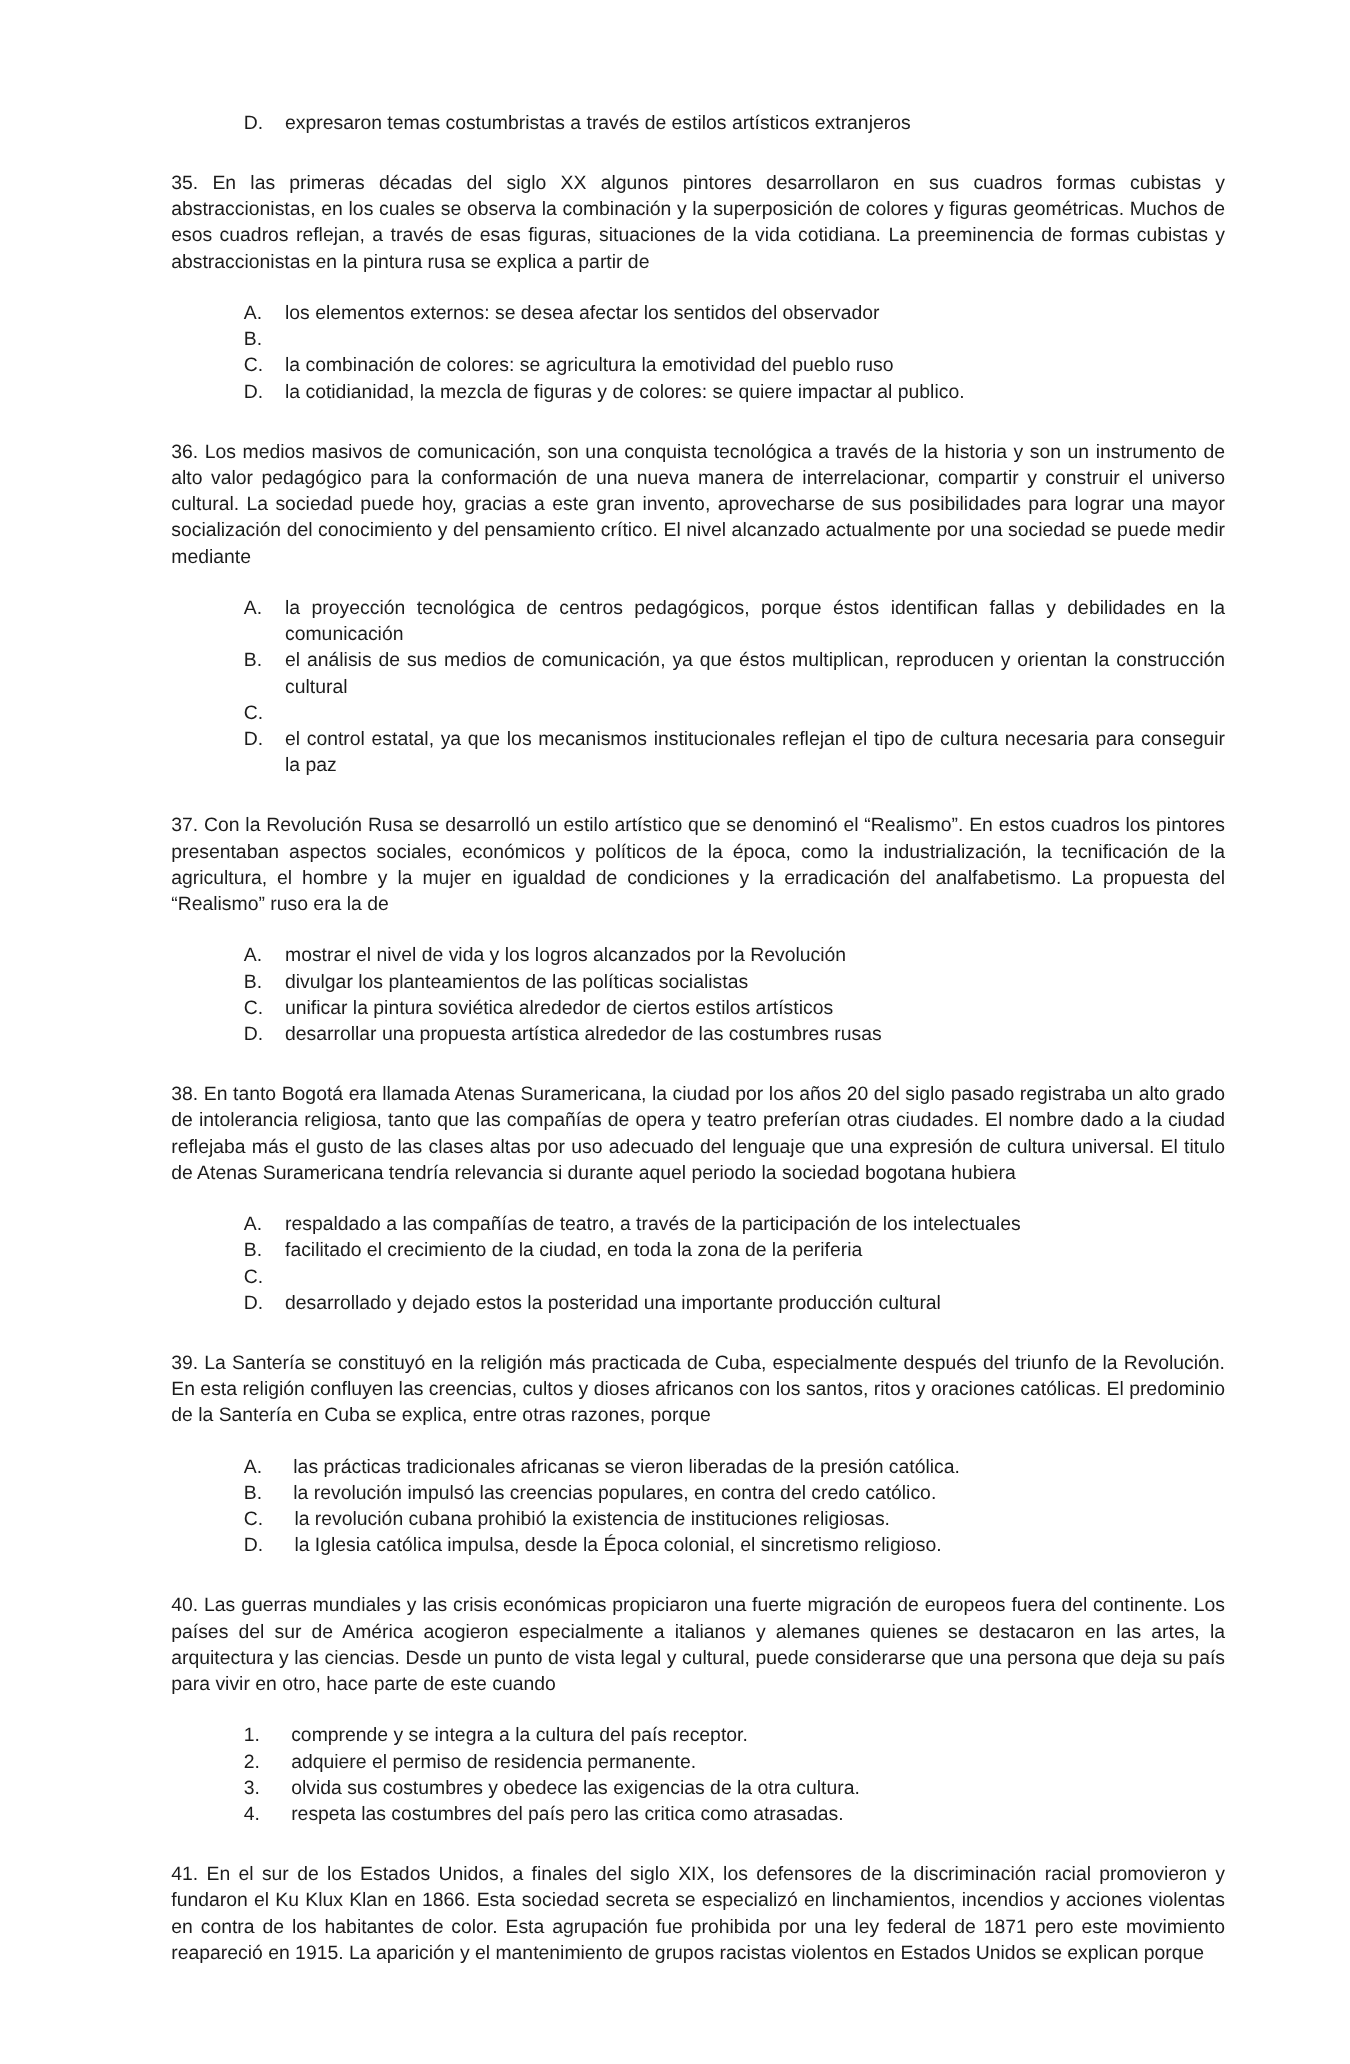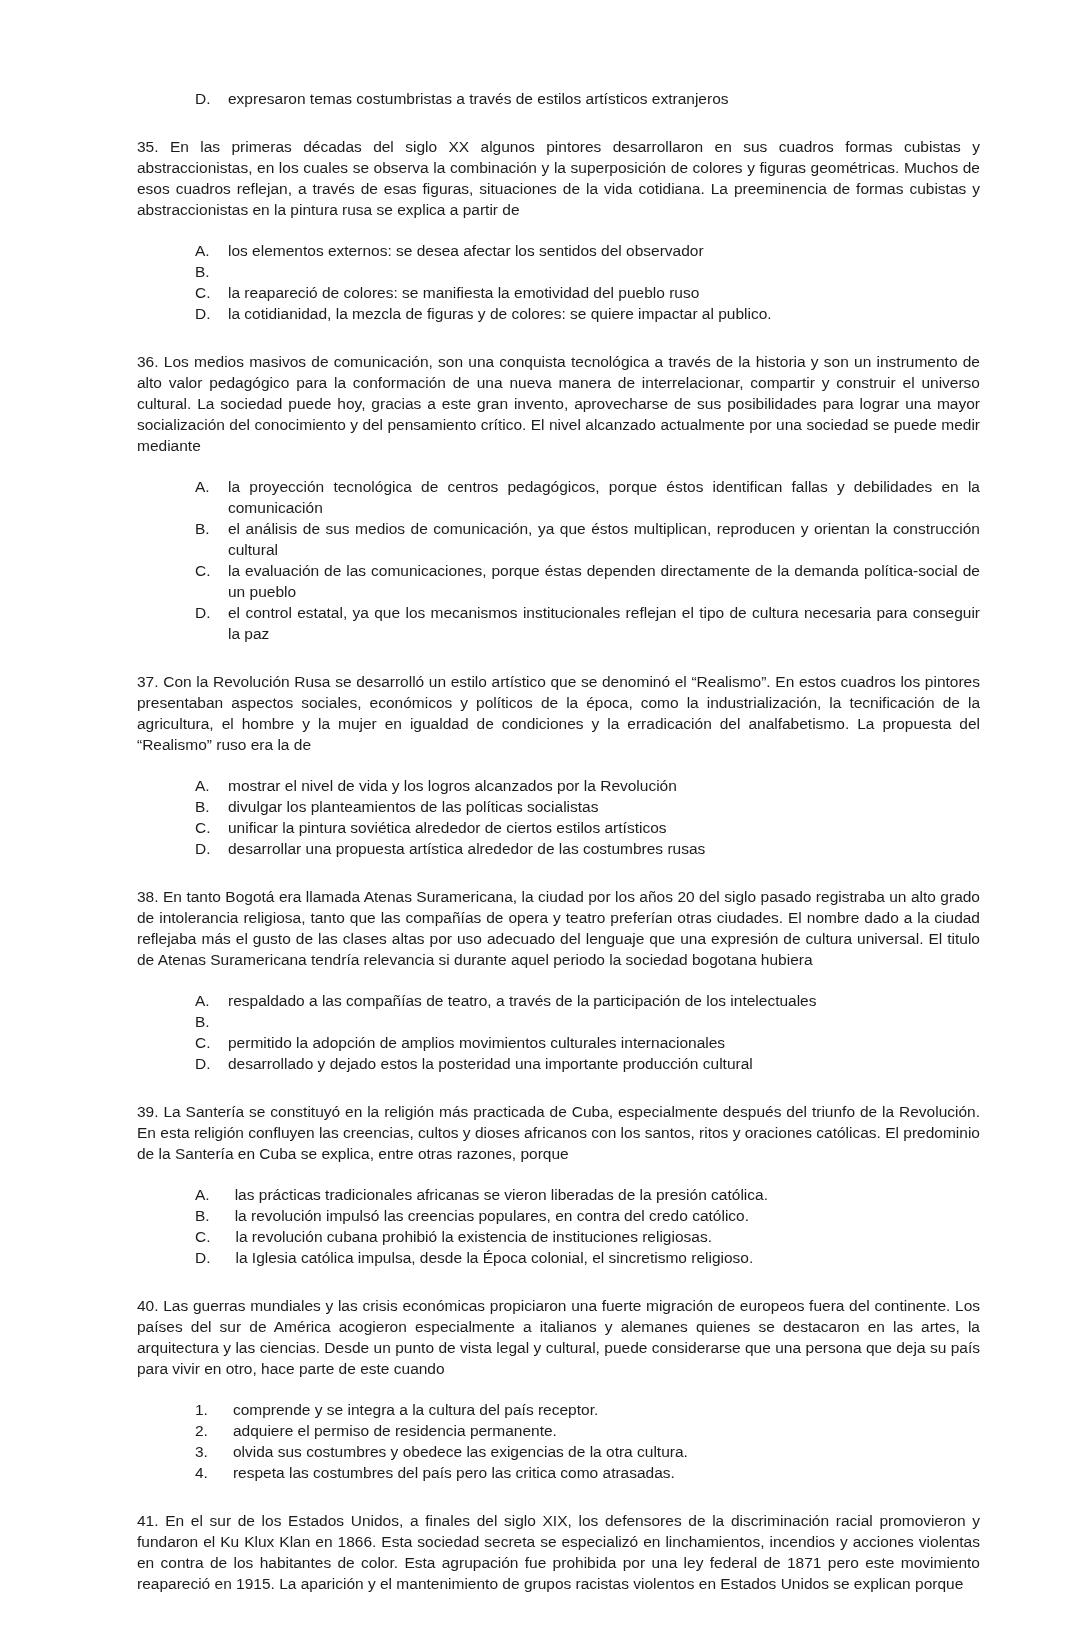--- a/index.html
+++ b/index.html
@@ -69,42 +69,41 @@
         <div class="options hanging">
           <div class="option">
             <span class="opt-label">A.</span>
             <span class="opt-text">los elementos externos: se desea afectar los sentidos del observador</span>
           </div>
           <div class="option">
             <span class="opt-label">B.</span>
           </div>
           <div class="option">
             <span class="opt-label">C.</span>
-            <span class="opt-text">la reapareció de colores: se manifiesta la emotividad del pueblo ruso</span>
+            <span class="opt-text">la combinación de colores: se agricultura la emotividad del pueblo ruso</span>
           </div>
           <div class="option">
             <span class="opt-label">D.</span>
             <span class="opt-text">la cotidianidad, la mezcla de figuras y de colores: se quiere impactar al publico.</span>
           </div>
         </div>
       </div>
       <div class="question">
         <p class="stem">36. Los medios masivos de comunicación, son una conquista tecnológica a través de la historia y son un instrumento de alto valor pedagógico para la conformación de una nueva manera de interrelacionar, compartir y construir el universo cultural. La sociedad puede hoy, gracias a este gran invento, aprovecharse de sus posibilidades para lograr una mayor socialización del conocimiento y del pensamiento crítico. El nivel alcanzado actualmente por una sociedad se puede medir mediante</p>
         <div class="options hanging">
           <div class="option">
             <span class="opt-label">A.</span>
             <span class="opt-text">la proyección tecnológica de centros pedagógicos, porque éstos identifican fallas y debilidades en la comunicación</span>
           </div>
           <div class="option">
             <span class="opt-label">B.</span>
             <span class="opt-text">el análisis de sus medios de comunicación, ya que éstos multiplican, reproducen y orientan la construcción cultural</span>
           </div>
           <div class="option">
             <span class="opt-label">C.</span>
-            <span class="opt-text">la evaluación de las comunicaciones, porque éstas dependen directamente de la demanda política-social de un pueblo</span>
           </div>
           <div class="option">
             <span class="opt-label">D.</span>
             <span class="opt-text">el control estatal, ya que los mecanismos institucionales reflejan el tipo de cultura necesaria para conseguir la paz</span>
           </div>
         </div>
       </div>
       <div class="question">
         <p class="stem">37. Con la Revolución Rusa se desarrolló un estilo artístico que se denominó el “Realismo”. En estos cuadros los pintores presentaban aspectos sociales, económicos y políticos de la época, como la industrialización, la tecnificación de la agricultura, el hombre y la mujer en igualdad de condiciones y la erradicación del analfabetismo. La propuesta del “Realismo” ruso era la de</p>
         <div class="options hanging">
@@ -128,24 +127,24 @@
       </div>
       <div class="question">
         <p class="stem">38. En tanto Bogotá era llamada Atenas Suramericana, la ciudad por los años 20 del siglo pasado registraba un alto grado de intolerancia religiosa, tanto que las compañías de opera y teatro preferían otras ciudades. El nombre dado a la ciudad reflejaba más el gusto de las clases altas por uso adecuado del lenguaje que una expresión de cultura universal. El titulo de Atenas Suramericana tendría relevancia si durante aquel periodo la sociedad bogotana hubiera</p>
         <div class="options hanging">
           <div class="option">
             <span class="opt-label">A.</span>
             <span class="opt-text">respaldado a las compañías de teatro, a través de la participación de los intelectuales</span>
           </div>
           <div class="option">
             <span class="opt-label">B.</span>
+            <span class="opt-text">facilitado el crecimiento de la ciudad, en toda la zona de la periferia</span>
           </div>
           <div class="option">
             <span class="opt-label">C.</span>
-            <span class="opt-text">permitido la adopción de amplios movimientos culturales internacionales</span>
           </div>
           <div class="option">
             <span class="opt-label">D.</span>
             <span class="opt-text">desarrollado y dejado estos la posteridad una importante producción cultural</span>
           </div>
         </div>
       </div>
       <div class="question">
         <p class="stem">39. La Santería se constituyó en la religión más practicada de Cuba, especialmente después del triunfo de la Revolución. En esta religión confluyen las creencias, cultos y dioses africanos con los santos, ritos y oraciones católicas. El predominio de la Santería en Cuba se explica, entre otras razones, porque</p>
         <div class="options inline">

